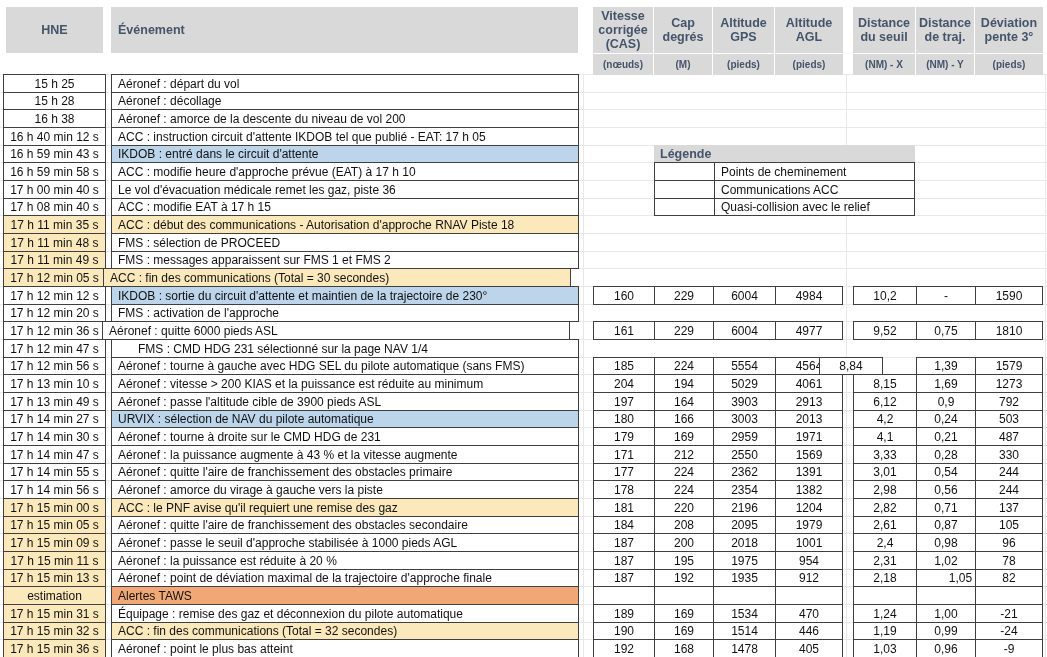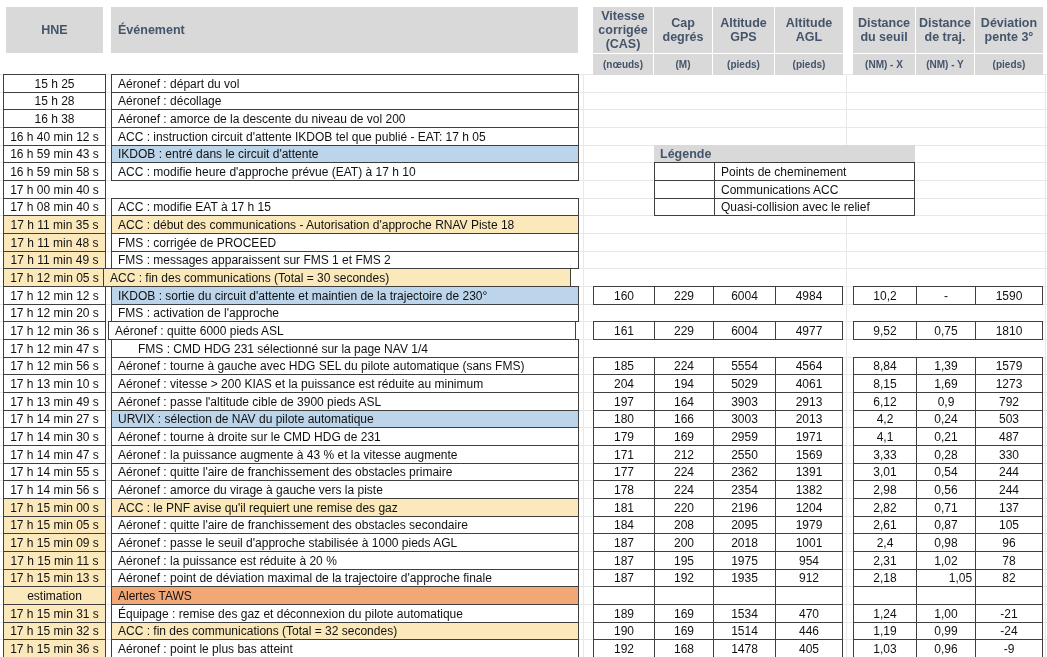--- a/index.html
+++ b/index.html
@@ -124,59 +124,60 @@
     <div class="cell evt" style="left: 111px; width: 468px; top: 92px; height: 18px;">Aéronef : décollage</div>
     <div class="cell ctr" style="left: 3px; width: 103px; top: 109px; height: 19px;">16 h 38</div>
     <div class="cell evt" style="left: 111px; width: 468px; top: 109px; height: 19px;">Aéronef : amorce de la descente du niveau de vol 200</div>
     <div class="cell ctr" style="left: 3px; width: 103px; top: 127px; height: 19px;">16 h 40 min 12 s</div>
     <div class="cell evt" style="left: 111px; width: 468px; top: 127px; height: 19px;">ACC : instruction circuit d'attente IKDOB tel que publié - EAT: 17 h 05</div>
     <div class="cell ctr" style="left: 3px; width: 103px; top: 145px; height: 18px;">16 h 59 min 43 s</div>
     <div class="cell evt hl-blue" style="left: 111px; width: 468px; top: 145px; height: 18px;">IKDOB : entré dans le circuit d'attente</div>
     <div class="cell ctr" style="left: 3px; width: 103px; top: 162px; height: 19px;">16 h 59 min 58 s</div>
     <div class="cell evt" style="left: 111px; width: 468px; top: 162px; height: 19px;">ACC : modifie heure d'approche prévue (EAT) à 17 h 10</div>
     <div class="cell ctr" style="left: 3px; width: 103px; top: 180px; height: 19px;">17 h 00 min 40 s</div>
+    <div class="cell evt" style="left: 111px; width: 468px; top: 180px; height: 19px;">Le vol d'évacuation médicale remet les gaz, piste 36</div>
     <div class="cell ctr" style="left: 3px; width: 103px; top: 198px; height: 18px;">17 h 08 min 40 s</div>
     <div class="cell evt" style="left: 111px; width: 468px; top: 198px; height: 18px;">ACC : modifie EAT à 17 h 15</div>
     <div class="cell ctr hl-yellow" style="left: 3px; width: 103px; top: 215px; height: 19px;">17 h 11 min 35 s</div>
     <div class="cell evt hl-yellow" style="left: 111px; width: 468px; top: 215px; height: 19px;">ACC : début des communications - Autorisation d'approche RNAV Piste 18</div>
     <div class="cell ctr hl-yellow" style="left: 3px; width: 103px; top: 233px; height: 19px;">17 h 11 min 48 s</div>
-    <div class="cell evt" style="left: 111px; width: 468px; top: 233px; height: 19px;">FMS : corrigée de PROCEED</div>
+    <div class="cell evt" style="left: 111px; width: 468px; top: 233px; height: 19px;">FMS : sélection de PROCEED</div>
     <div class="cell ctr hl-yellow" style="left: 3px; width: 103px; top: 251px; height: 18px;">17 h 11 min 49 s</div>
     <div class="cell evt" style="left: 111px; width: 468px; top: 251px; height: 18px;">FMS : messages apparaissent sur FMS 1 et FMS 2</div>
     <div class="cell ctr hl-yellow" style="left: 3px; width: 103px; top: 268px; height: 19px;">17 h 12 min 05 s</div>
     <div class="cell evt hl-yellow" style="left: 103px; width: 468px; top: 268px; height: 19px;">ACC : fin des communications (Total = 30 secondes)</div>
     <div class="cell ctr" style="left: 3px; width: 103px; top: 286px; height: 19px;">17 h 12 min 12 s</div>
     <div class="cell evt hl-blue" style="left: 111px; width: 468px; top: 286px; height: 19px;">IKDOB : sortie du circuit d'attente et maintien de la trajectoire de 230°</div>
     <div class="cell ctr" style="left: 593px; width: 62px; top: 286px; height: 19px;">160</div>
     <div class="cell ctr" style="left: 654px; width: 60px; top: 286px; height: 19px;">229</div>
     <div class="cell ctr" style="left: 713px; width: 63px; top: 286px; height: 19px;">6004</div>
     <div class="cell ctr" style="left: 775px; width: 68px; top: 286px; height: 19px;">4984</div>
     <div class="cell ctr" style="left: 853px; width: 64px; top: 286px; height: 19px;">10,2</div>
     <div class="cell ctr" style="left: 916px; width: 60px; top: 286px; height: 19px;">-</div>
     <div class="cell ctr" style="left: 975px; width: 68px; top: 286px; height: 19px;">1590</div>
     <div class="cell ctr" style="left: 3px; width: 103px; top: 304px; height: 18px;">17 h 12 min 20 s</div>
     <div class="cell evt" style="left: 111px; width: 468px; top: 304px; height: 18px;">FMS : activation de l'approche</div>
     <div class="cell ctr" style="left: 3px; width: 103px; top: 321px; height: 19px;">17 h 12 min 36 s</div>
-    <div class="cell evt" style="left: 108px; width: 468px; top: 321px; height: 19px;">Aéronef : quitte 6000 pieds ASL</div>
+    <div class="cell evt" style="left: 102px; width: 468px; top: 321px; height: 19px;">Aéronef : quitte 6000 pieds ASL</div>
     <div class="cell ctr" style="left: 593px; width: 62px; top: 321px; height: 19px;">161</div>
     <div class="cell ctr" style="left: 654px; width: 60px; top: 321px; height: 19px;">229</div>
     <div class="cell ctr" style="left: 713px; width: 63px; top: 321px; height: 19px;">6004</div>
     <div class="cell ctr" style="left: 775px; width: 68px; top: 321px; height: 19px;">4977</div>
     <div class="cell ctr" style="left: 853px; width: 64px; top: 321px; height: 19px;">9,52</div>
     <div class="cell ctr" style="left: 916px; width: 60px; top: 321px; height: 19px;">0,75</div>
     <div class="cell ctr" style="left: 975px; width: 68px; top: 321px; height: 19px;">1810</div>
     <div class="cell ctr" style="left: 3px; width: 103px; top: 339px; height: 19px;">17 h 12 min 47 s</div>
     <div class="cell evt" style="left: 111px; width: 468px; top: 339px; height: 19px; padding-left: 26px;">FMS : CMD HDG 231 sélectionné sur la page NAV 1/4</div>
     <div class="cell ctr" style="left: 3px; width: 103px; top: 357px; height: 18px;">17 h 12 min 56 s</div>
     <div class="cell evt" style="left: 111px; width: 468px; top: 357px; height: 18px;">Aéronef : tourne à gauche avec HDG SEL du pilote automatique (sans FMS)</div>
     <div class="cell ctr" style="left: 593px; width: 62px; top: 357px; height: 18px;">185</div>
     <div class="cell ctr" style="left: 654px; width: 60px; top: 357px; height: 18px;">224</div>
     <div class="cell ctr" style="left: 713px; width: 63px; top: 357px; height: 18px;">5554</div>
     <div class="cell ctr" style="left: 775px; width: 68px; top: 357px; height: 18px;">4564</div>
-    <div class="cell ctr" style="left: 853px; width: 64px; top: 357px; height: 18px;">8,84</div>
+    <div class="cell ctr" style="left: 819px; width: 64px; top: 357px; height: 18px;">8,84</div>
     <div class="cell ctr" style="left: 916px; width: 60px; top: 357px; height: 18px;">1,39</div>
     <div class="cell ctr" style="left: 975px; width: 68px; top: 357px; height: 18px;">1579</div>
     <div class="cell ctr" style="left: 3px; width: 103px; top: 374px; height: 19px;">17 h 13 min 10 s</div>
     <div class="cell evt" style="left: 111px; width: 468px; top: 374px; height: 19px;">Aéronef : vitesse &gt; 200 KIAS et la puissance est réduite au minimum</div>
     <div class="cell ctr" style="left: 593px; width: 62px; top: 374px; height: 19px;">204</div>
     <div class="cell ctr" style="left: 654px; width: 60px; top: 374px; height: 19px;">194</div>
     <div class="cell ctr" style="left: 713px; width: 63px; top: 374px; height: 19px;">5029</div>
     <div class="cell ctr" style="left: 775px; width: 68px; top: 374px; height: 19px;">4061</div>
     <div class="cell ctr" style="left: 853px; width: 64px; top: 374px; height: 19px;">8,15</div>
     <div class="cell ctr" style="left: 916px; width: 60px; top: 374px; height: 19px;">1,69</div>

